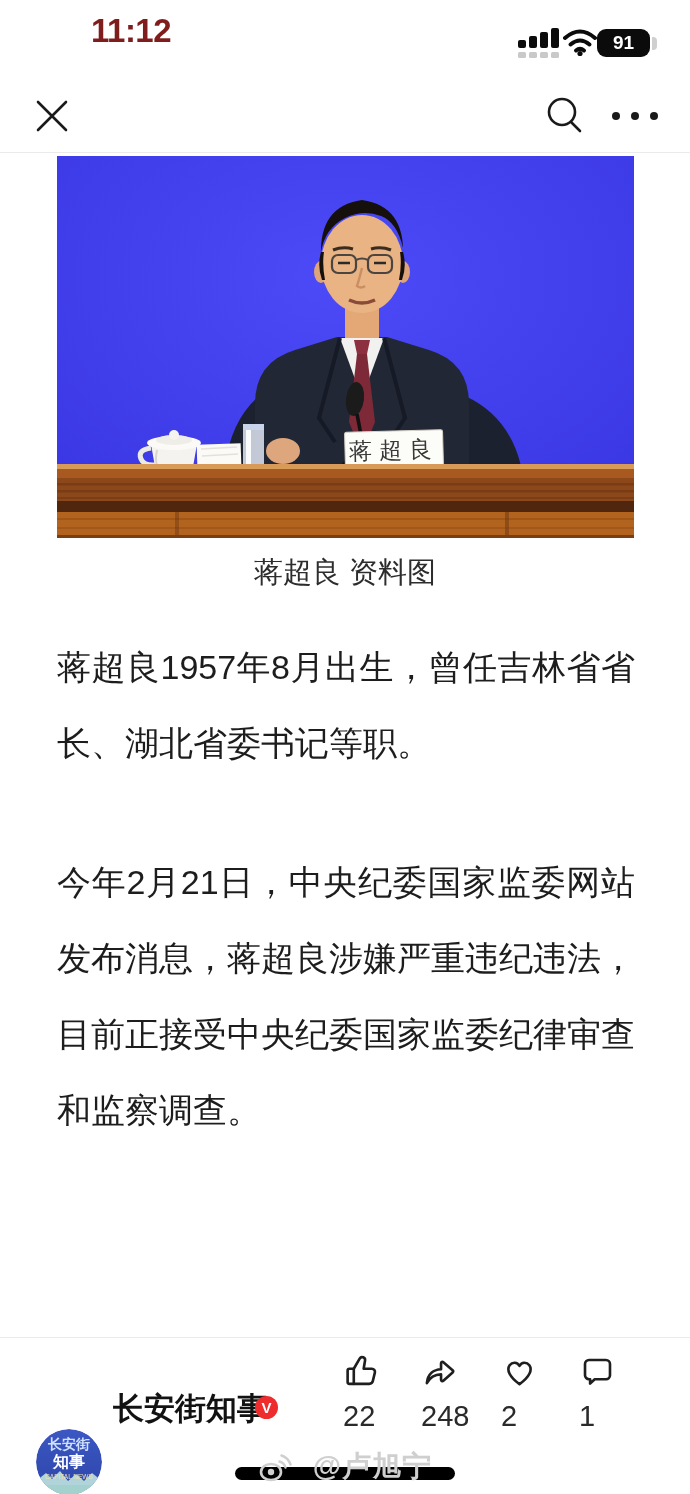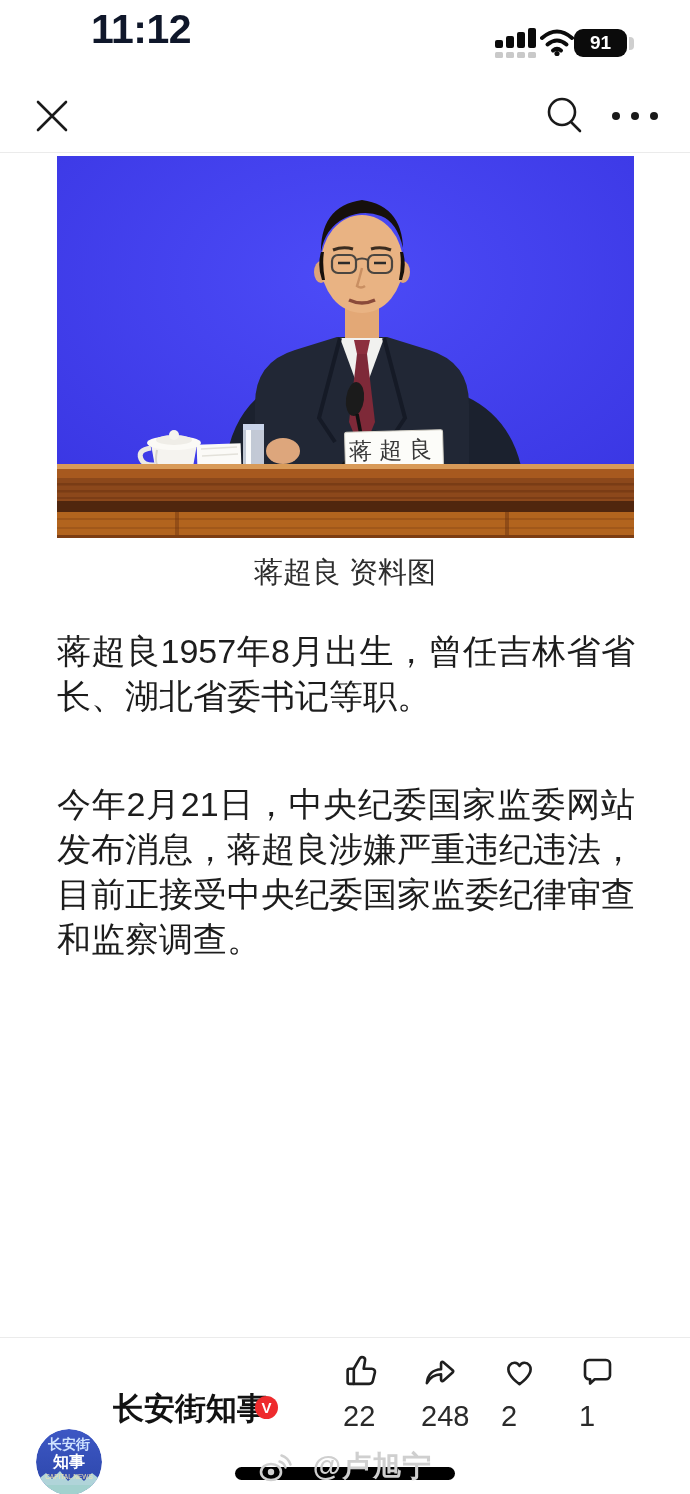--- a/index.html
+++ b/index.html
@@ -1,42 +1,42 @@
 <!DOCTYPE html>
 <html><head>
 <meta charset="utf-8">
 <style>
   * { margin:0; padding:0; box-sizing:border-box; }
   html,body { width:690px; height:1494px; background:#ffffff; overflow:hidden;
               font-family:"Liberation Sans","DejaVu Sans",sans-serif; position:relative; }
 
   
-  .status-time { position:absolute; left:91px; top:6px; font-size:41px; font-weight:700;
-                 color:#0f172a; letter-spacing:-0.5px; }
-  .status-icons { position:absolute; right:56px; top:27px; display:flex; align-items:center; }
+  .status-time { position:absolute; left:91px; top:12px; font-size:33px; font-weight:700;
+                 color:#7f1d1d; letter-spacing:-0.5px; }
+  .status-icons { position:absolute; right:33px; top:27px; display:flex; align-items:center; }
   .battery { width:53px; height:28px; background:#0b0b0b; border-radius:9px; color:#fff;
              font-size:19px; font-weight:700; display:flex; align-items:center; justify-content:center; }
   .battery-nub { width:5px; height:13px; background:#cfcfcf; border-radius:0 4px 4px 0; margin-left:2px; }
 
   
   .nav-close { position:absolute; left:33px; top:97px; width:38px; height:38px; cursor:pointer; }
   .nav-search { position:absolute; left:544px; top:95px; width:42px; height:42px; cursor:pointer; }
   .nav-more { position:absolute; left:612px; top:106px; width:46px; height:20px; cursor:pointer;
               display:flex; align-items:center; justify-content:space-between; }
   .nav-more i { width:8px; height:8px; border-radius:50%; background:#1a1a1a; }
   .divider { position:absolute; left:0; width:690px; height:1px; background:#ebebeb; }
   .divider.top { top:152px; }
   .divider.bottom { top:1337px; }
 
   
   .photo { position:absolute; left:57px; top:156px; width:577px; height:382px; cursor:pointer; }
   .caption { position:absolute; left:0; top:553px; width:690px; text-align:center;
              font-size:29px; color:#2d2d2d; }
   .article { position:absolute; left:57px; top:629px; width:578px; font-size:34px;
-             line-height:45px; color:#1d1d1d; text-align:justify; }
+             line-height:76px; color:#1d1d1d; text-align:justify; }
   .article p { margin:0 0 63px 0; }
   .hl { text-decoration-line:underline; text-decoration-style:dashed;
         text-decoration-color:#67d6a8; text-decoration-thickness:4.5px; text-underline-offset:12px; }
 
   
   .avatar { position:absolute; left:36px; top:1411px; width:66px; height:66px; border-radius:50%;
             overflow:hidden; cursor:pointer;margin-top:18px; }
   .author-name { position:absolute; left:113px; top:1388px; font-size:31px; font-weight:700;
                  color:#121212; cursor:pointer; }
   .v-badge { position:absolute; left:255px; top:1396px; width:23px; height:23px; border-radius:50%;

